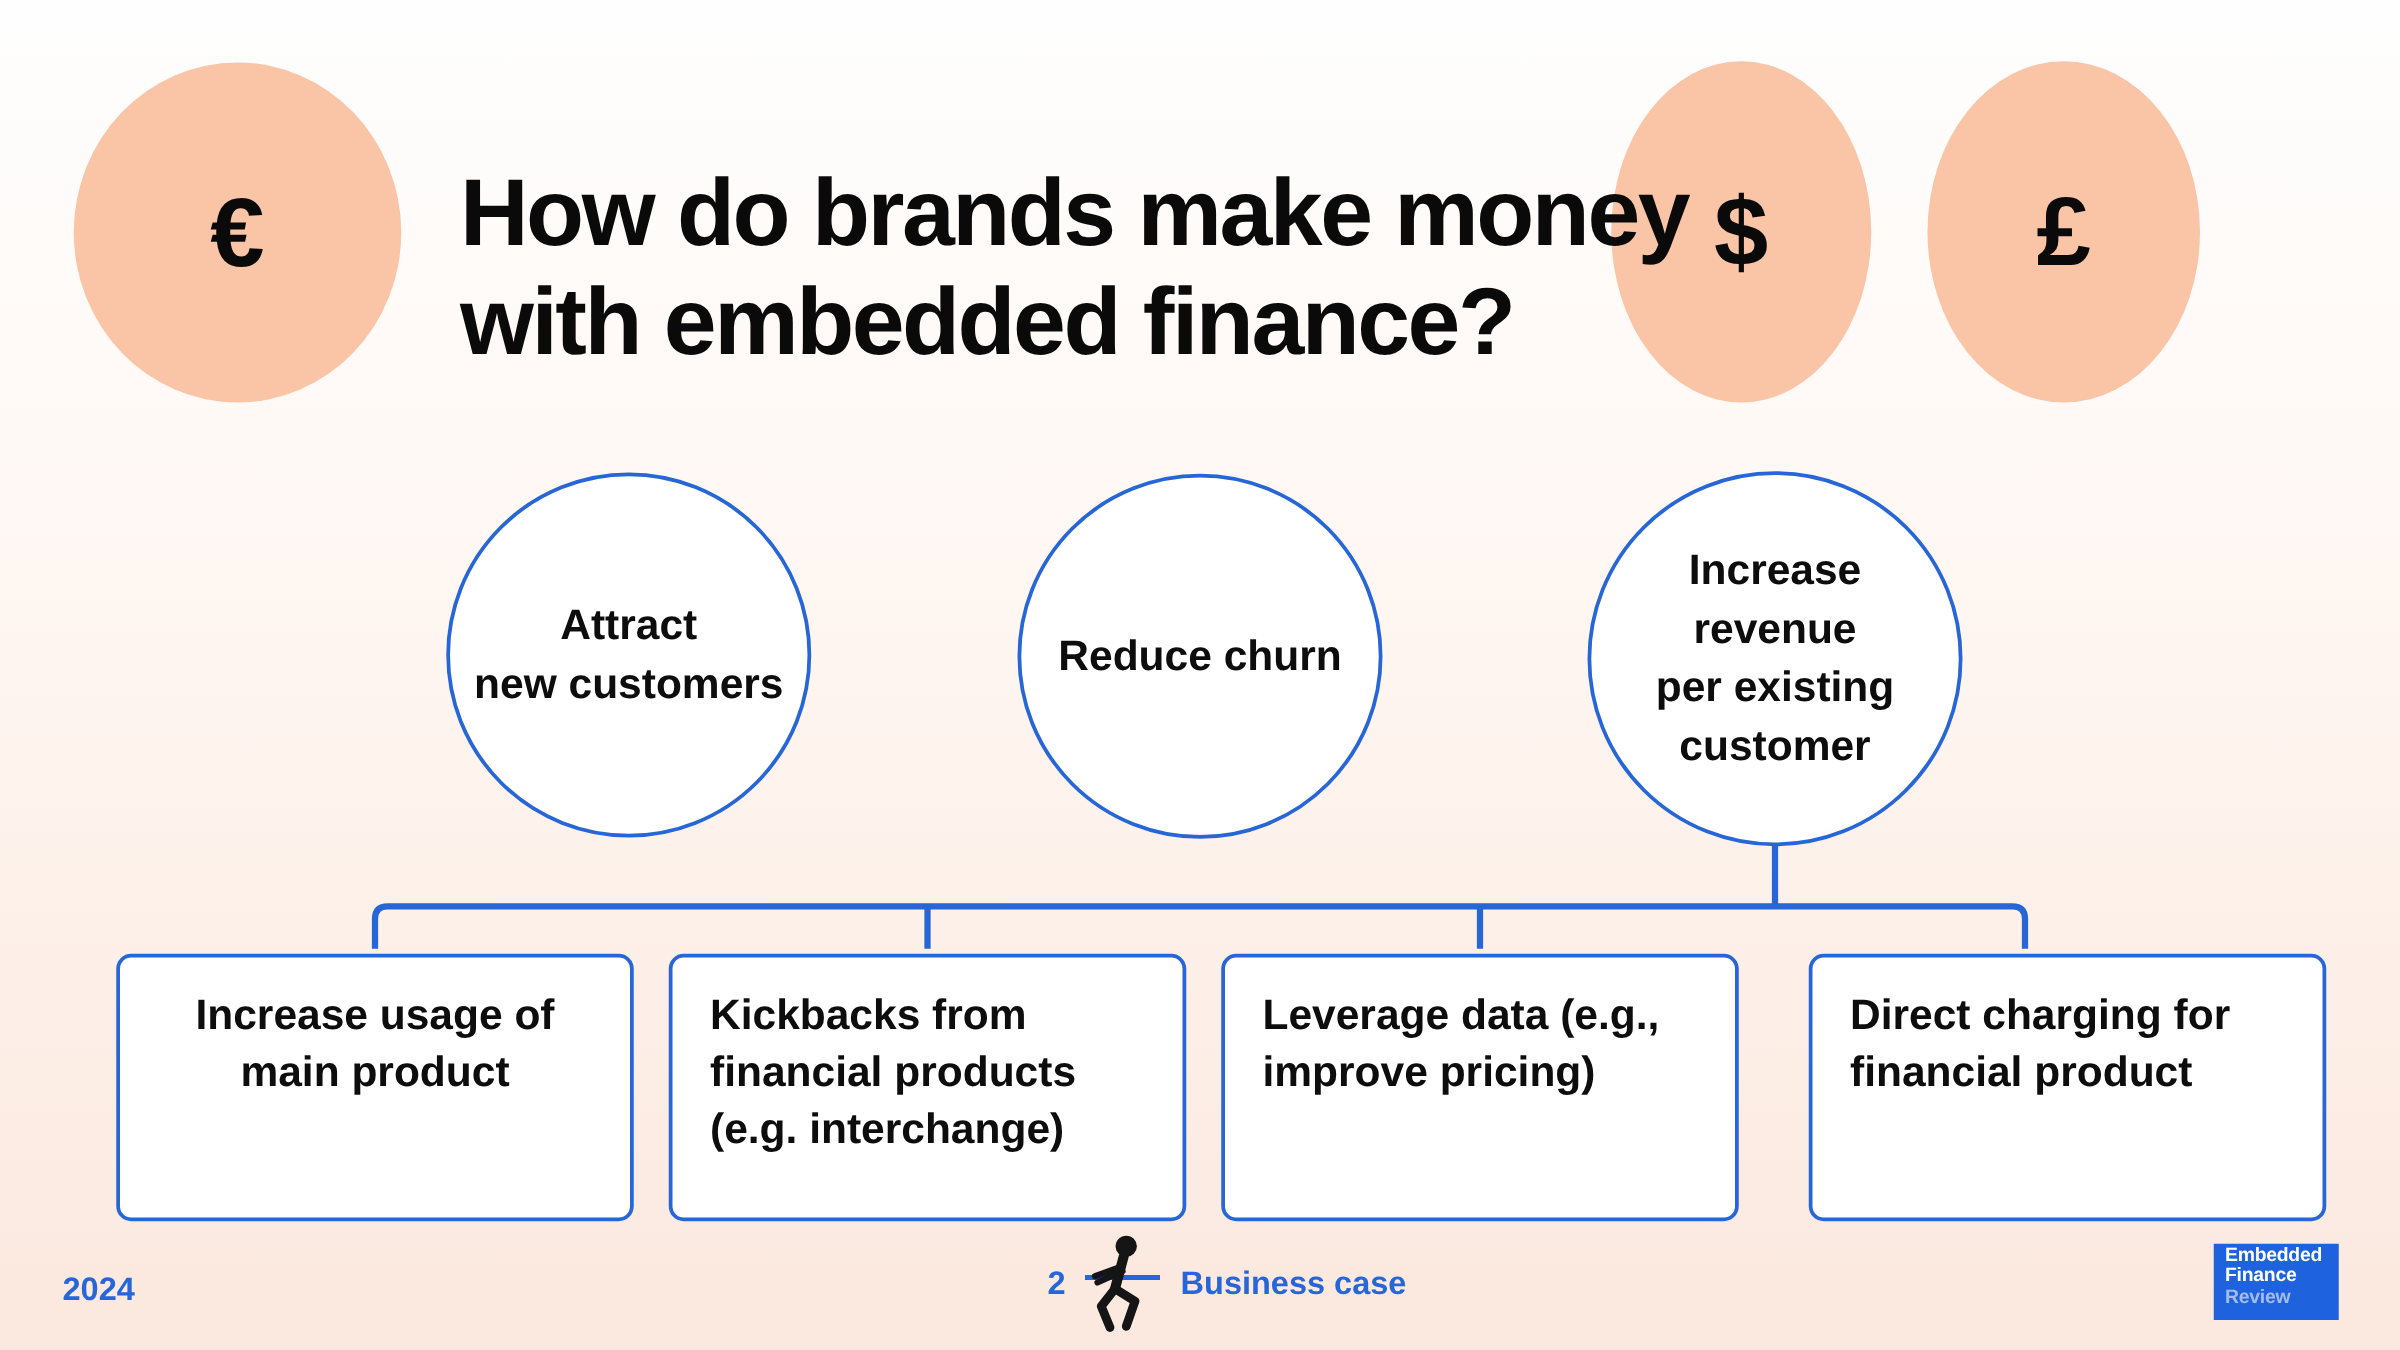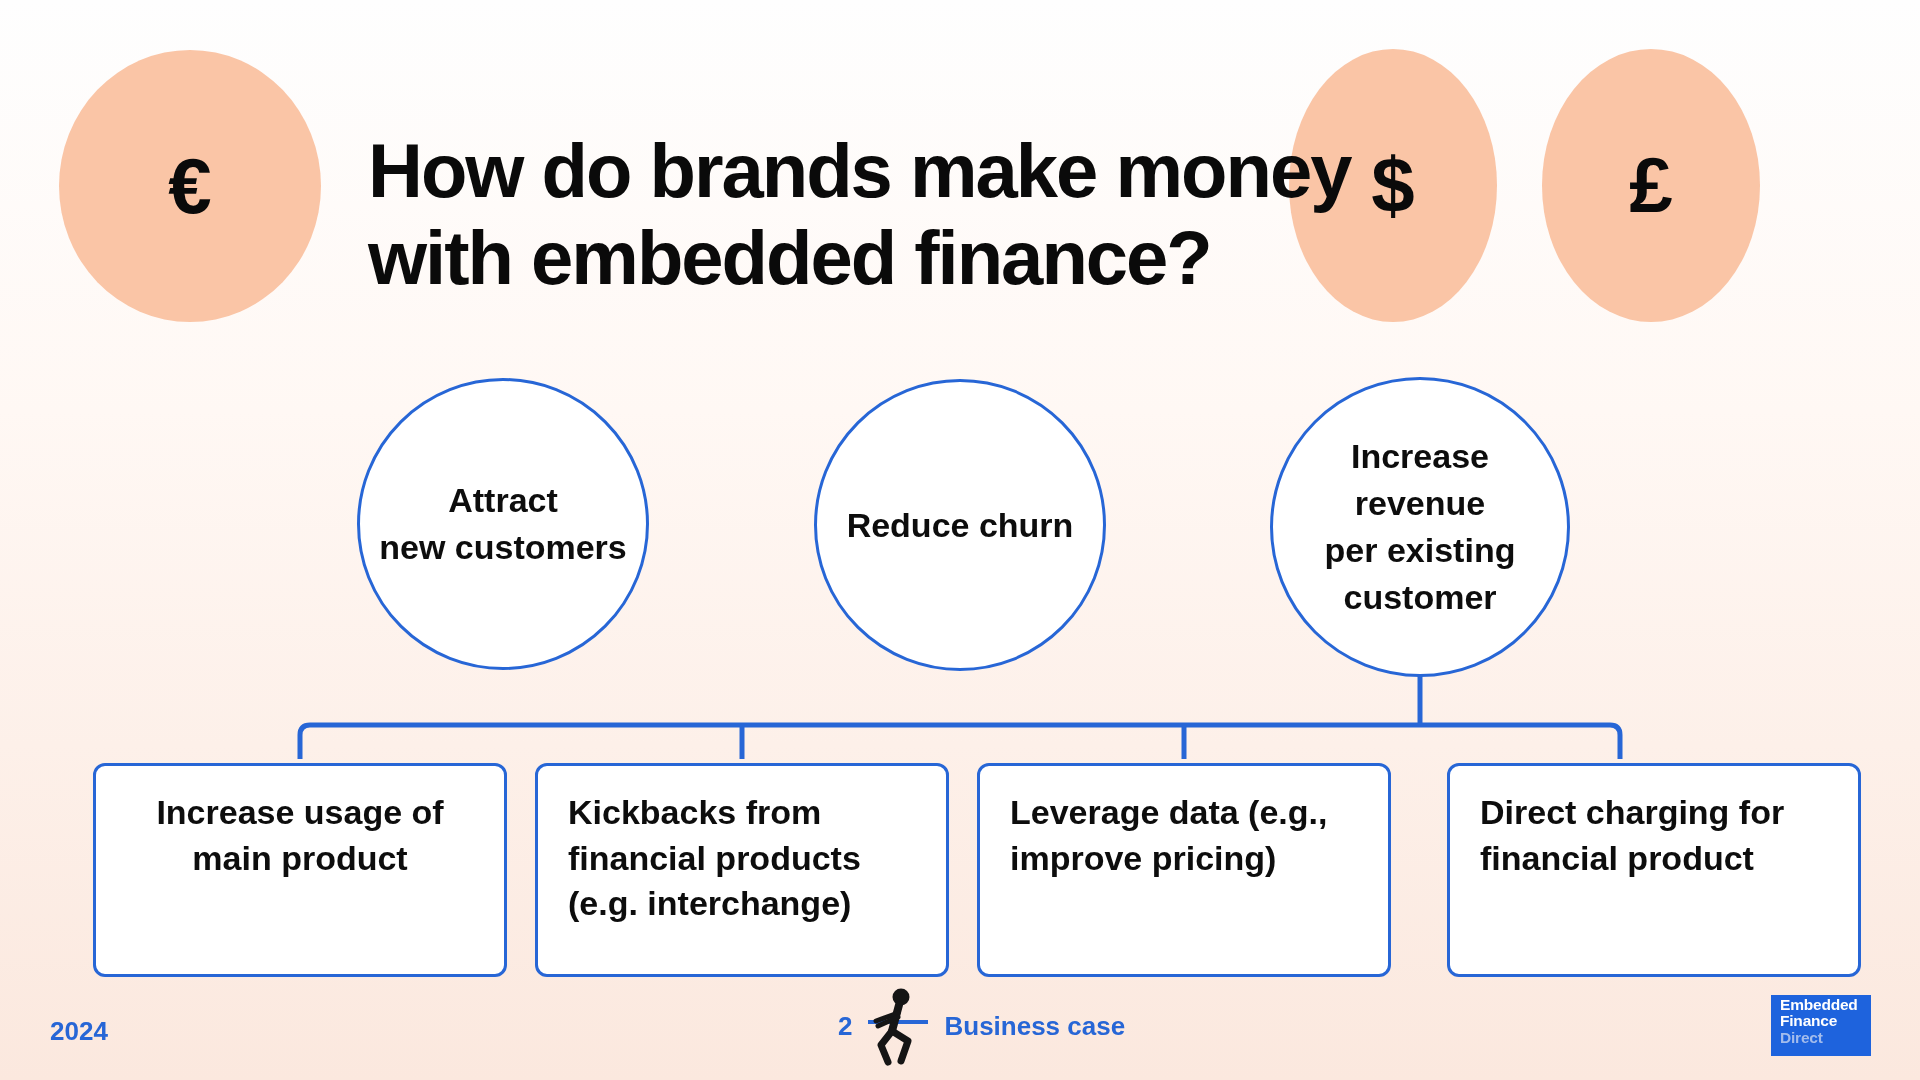--- a/index.html
+++ b/index.html
@@ -178,14 +178,14 @@
     <path d="M30 31 L10 40" stroke="#151515" stroke-width="5" fill="none" stroke-linecap="round"></path>
     <path d="M24 45 L40 55 L33 75" stroke="#151515" stroke-width="7" fill="none" stroke-linecap="round" stroke-linejoin="round"></path>
     <path d="M24 45 L13 59 L20 76" stroke="#151515" stroke-width="7" fill="none" stroke-linecap="round" stroke-linejoin="round"></path>
   </svg>
   <span>Business case</span>
 </div>
 
 <div class="logo-box">
   <div>Embedded</div>
   <div>Finance</div>
-  <div class="review">Direct</div>
+  <div class="review">Review</div>
 </div>
 
 </body></html>

